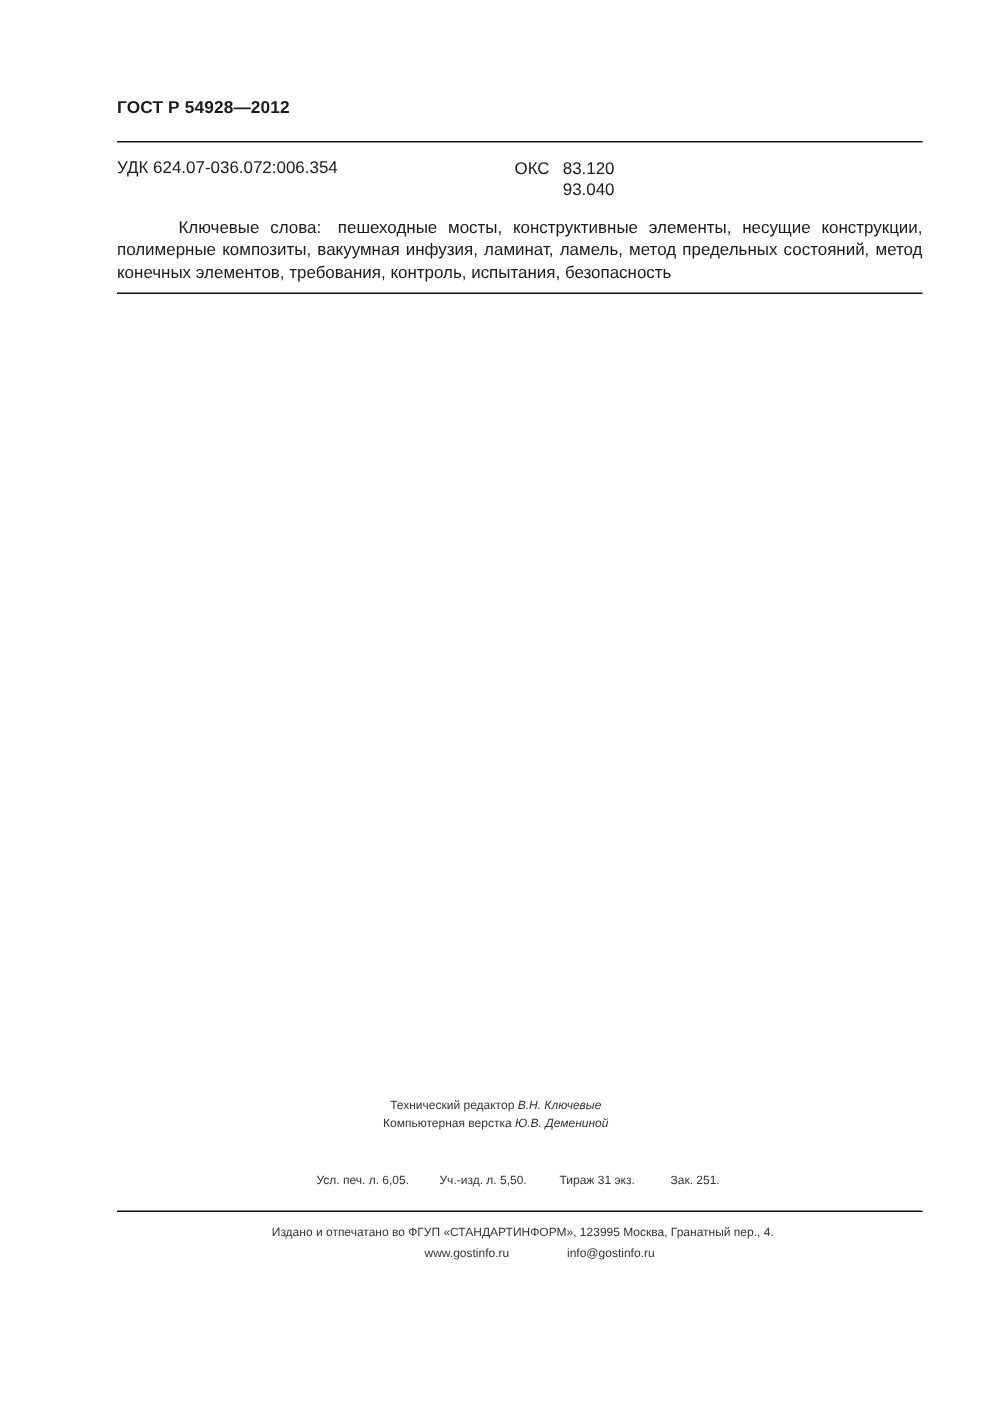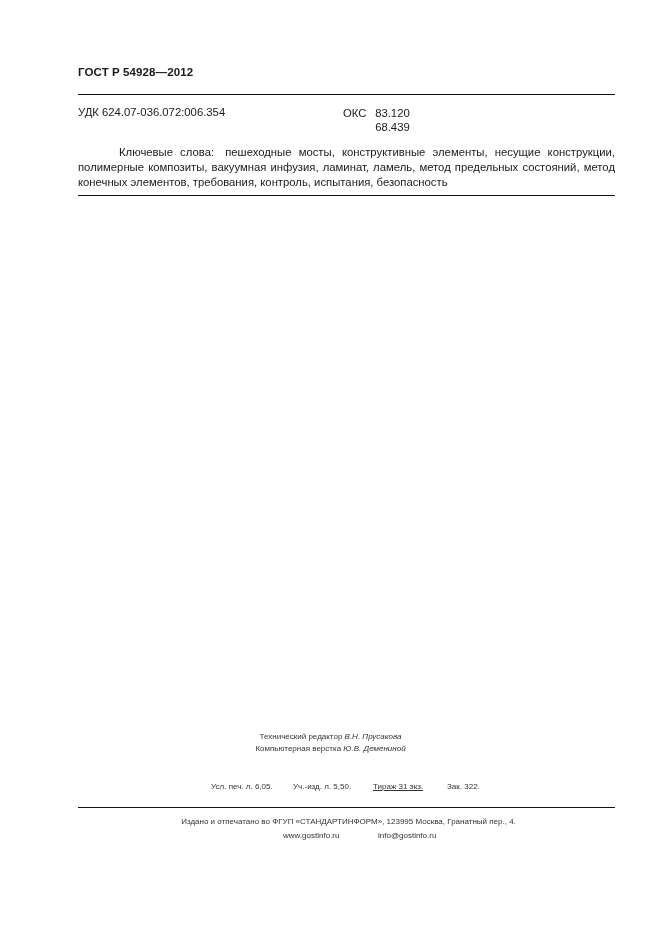--- a/index.html
+++ b/index.html
@@ -81,48 +81,48 @@
 <div class="abs std-title">ГОСТ Р 54928—2012</div>
 
 <div class="hr" style="top:94px;"></div>
 
 <div class="abs udk">УДК 624.07-036.072:006.354</div>
 
 <div class="abs oks">
   <span class="lbl">ОКС</span>
   <span class="codes">
     <div>83.120</div>
-    <div>68.439</div>
+    <div>93.040</div>
   </span>
 </div>
 
 <div class="abs keywords">
   <span class="kw-label">Ключевые слова:</span>
   <span>пешеходные мосты, конструктивные элементы, несущие конструкции, полимерные композиты, вакуумная инфузия, ламинат, ламель, метод предельных состояний, метод конечных элементов, требования, контроль, испытания, безопасность</span>
 </div>
 
 <div class="hr" style="top:195px;"></div>
 
 <div class="abs credits">
   <div>
     <span>Технический редактор</span>
-    <i>В.Н. Прусакова</i>
+    <i>В.Н. Ключевые</i>
   </div>
   <div>
     <span>Компьютерная верстка</span>
     <i>Ю.В. Демениной</i>
   </div>
 </div>
 
 <div class="abs imprint">
   <div class="row">
     <span style="left:211px;">Усл. печ. л. 6,05.</span>
     <span style="left:293px;">Уч.-изд. л. 5,50.</span>
-    <span style="left:373px;text-decoration:underline;">Тираж  31 экз.</span>
-    <span style="left:447px;">Зак. 322.</span>
+    <span style="left:373px;">Тираж  31 экз.</span>
+    <span style="left:447px;">Зак. 251.</span>
   </div>
 </div>
 
 <div class="hr" style="top:807px;"></div>
 
 <div class="abs publisher">
   <div>Издано и отпечатано во ФГУП «СТАНДАРТИНФОРМ», 123995 Москва, Гранатный пер., 4.</div>
   <div style="position:relative;height:14px;">
     <span class="web" style="left:265px;">www.gostinfo.ru</span>
     <span class="web" style="left:360px;">info@gostinfo.ru</span>

